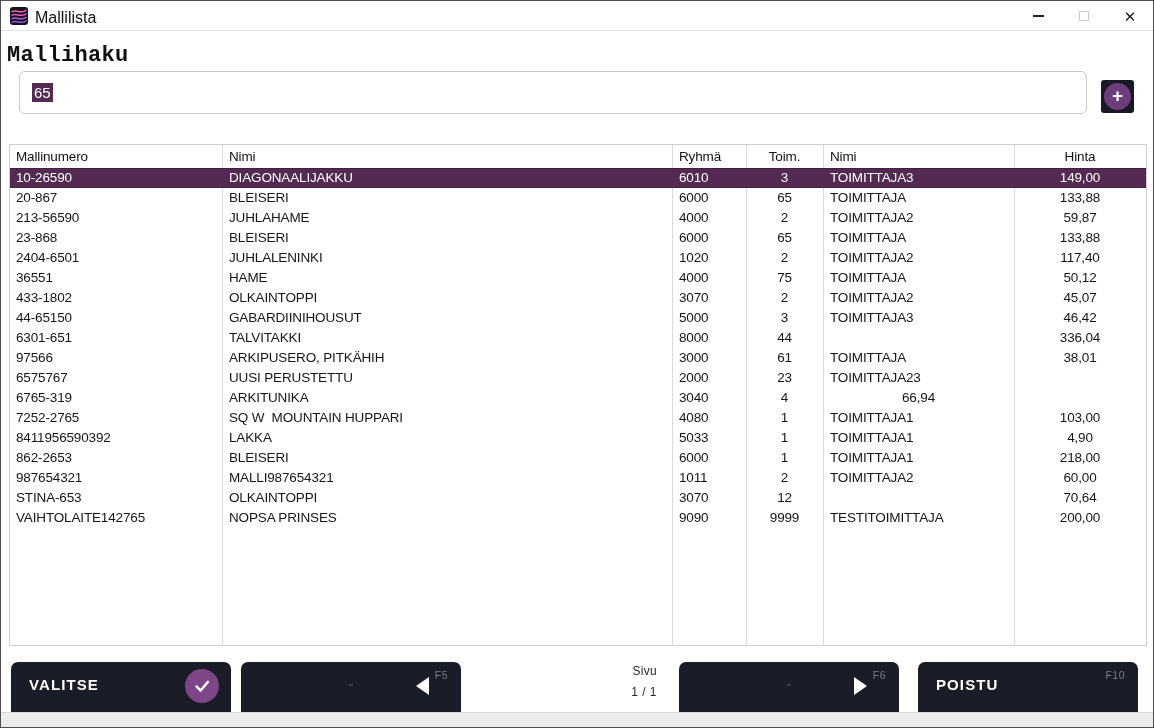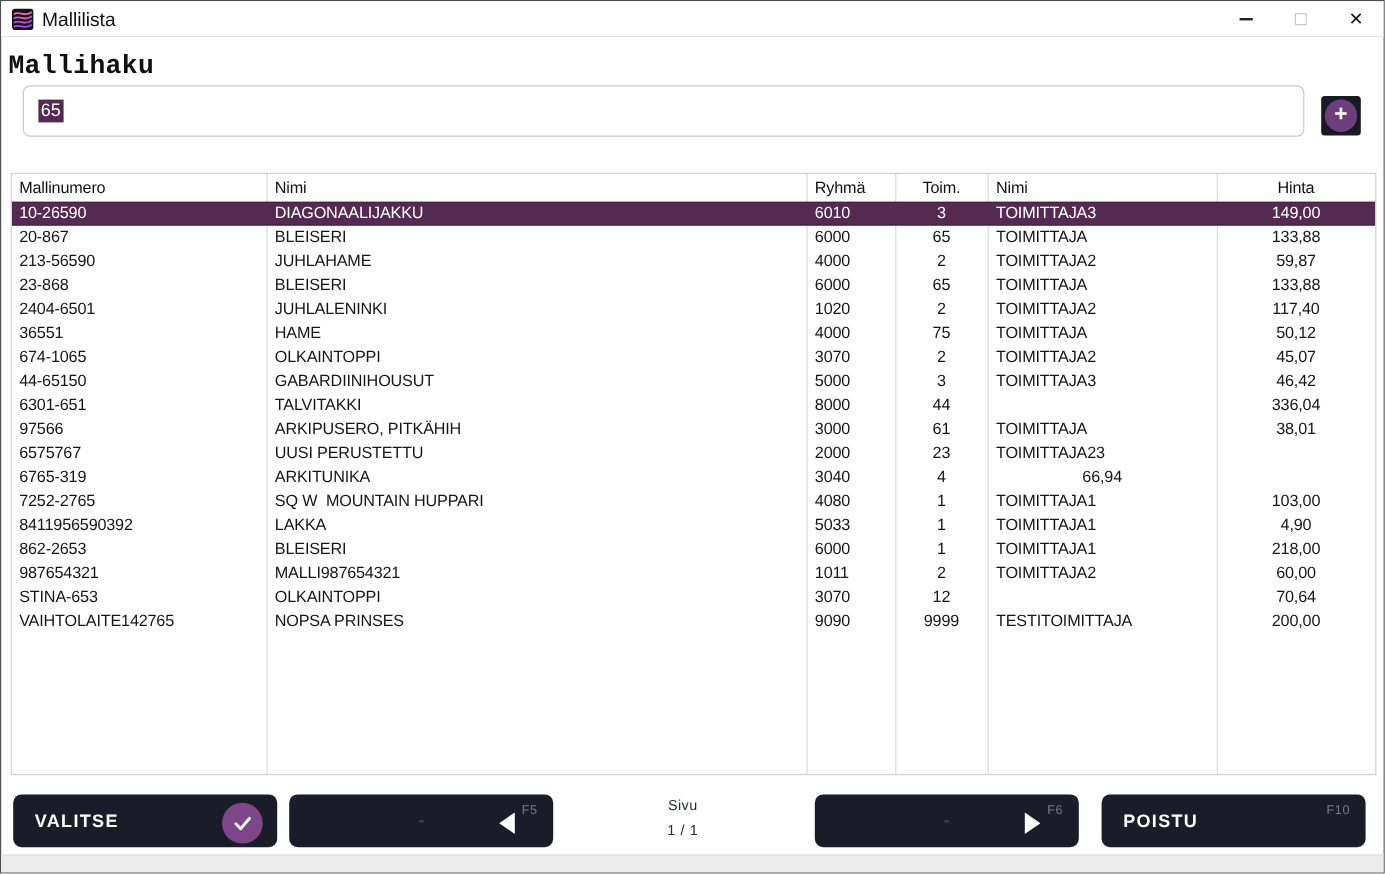--- a/index.html
+++ b/index.html
@@ -45,36 +45,36 @@
     position:relative;z-index:1;display:grid;
     grid-template-columns:212px 450px 74px 77px 191px auto;
   }
   .thead{height:23px;line-height:23px;color:#111;}
   .trow{height:20px;line-height:20px;color:#161616;cursor:default;}
   .cell{white-space:pre;overflow:hidden;padding:0 7px;}
   .cell.c0{padding-left:6px;}
   .cell.right{text-align:center;}
   .trow.selected{background:#552a52;color:#fff;box-shadow:inset 0 1px 0 #40203e, inset 0 -1px 0 #40203e;}
   
-  .footer-btn{position:absolute;top:661px;height:44px;width:220px;background:#1a1d27;border:none;border-radius:7px;cursor:pointer;}
+  .footer-btn{position:absolute;top:661px;height:64px;width:220px;background:#1a1d27;border:none;border-radius:7px;cursor:pointer;}
   .fb-select{left:10px;}
   .fb-prev{left:240px;}
   .fb-next{left:678px;}
   .fb-exit{left:917px;}
   .fb-label{position:absolute;left:18px;top:14px;color:#fff;font-size:15px;font-weight:bold;letter-spacing:1.1px;}
   .fkey{position:absolute;right:13px;top:7px;color:#767c87;font-size:10.5px;letter-spacing:.5px;}
   .dash{position:absolute;left:0;right:0;top:13px;text-align:center;color:#3f434c;font-size:15px;font-weight:bold;}
   .check-circle{
     position:absolute;right:12px;top:7px;width:34px;height:34px;border-radius:50%;background:#7e4589;
     display:flex;align-items:center;justify-content:center;
   }
   .tri{position:absolute;width:0;height:0;border-top:9px solid transparent;border-bottom:9px solid transparent;top:15px;}
   .tri-left{border-right:13px solid #fff;right:32px;}
   .tri-right{border-left:13px solid #fff;right:32px;}
-  .page-block{position:absolute;left:480px;top:663px;width:176px;text-align:center;}
+  .page-block{position:absolute;left:480px;top:663px;width:176px;text-align:right;}
   .page-label{font-size:12px;color:#272b33;letter-spacing:.3px;}
   .page-value{font-size:12px;color:#272b33;margin-top:7px;letter-spacing:.5px;}
   .bottom-strip{position:absolute;left:0;bottom:0;width:100%;height:15px;background:#ececec;border-top:1px solid #dcdcdc;}
 </style>
 </head>
 <body>
 
 <div class="window">
 
   <div class="titlebar">
@@ -162,21 +162,21 @@
         </div>
         <div class="trow">
           <div class="cell c0">36551</div>
           <div class="cell c1">HAME</div>
           <div class="cell c2">4000</div>
           <div class="cell c3 right">75</div>
           <div class="cell c4">TOIMITTAJA</div>
           <div class="cell c5 right">50,12</div>
         </div>
         <div class="trow">
-          <div class="cell c0">674-1065</div>
+          <div class="cell c0">433-1802</div>
           <div class="cell c1">OLKAINTOPPI</div>
           <div class="cell c2">3070</div>
           <div class="cell c3 right">2</div>
           <div class="cell c4">TOIMITTAJA2</div>
           <div class="cell c5 right">45,07</div>
         </div>
         <div class="trow">
           <div class="cell c0">44-65150</div>
           <div class="cell c1">GABARDIINIHOUSUT</div>
           <div class="cell c2">5000</div>

